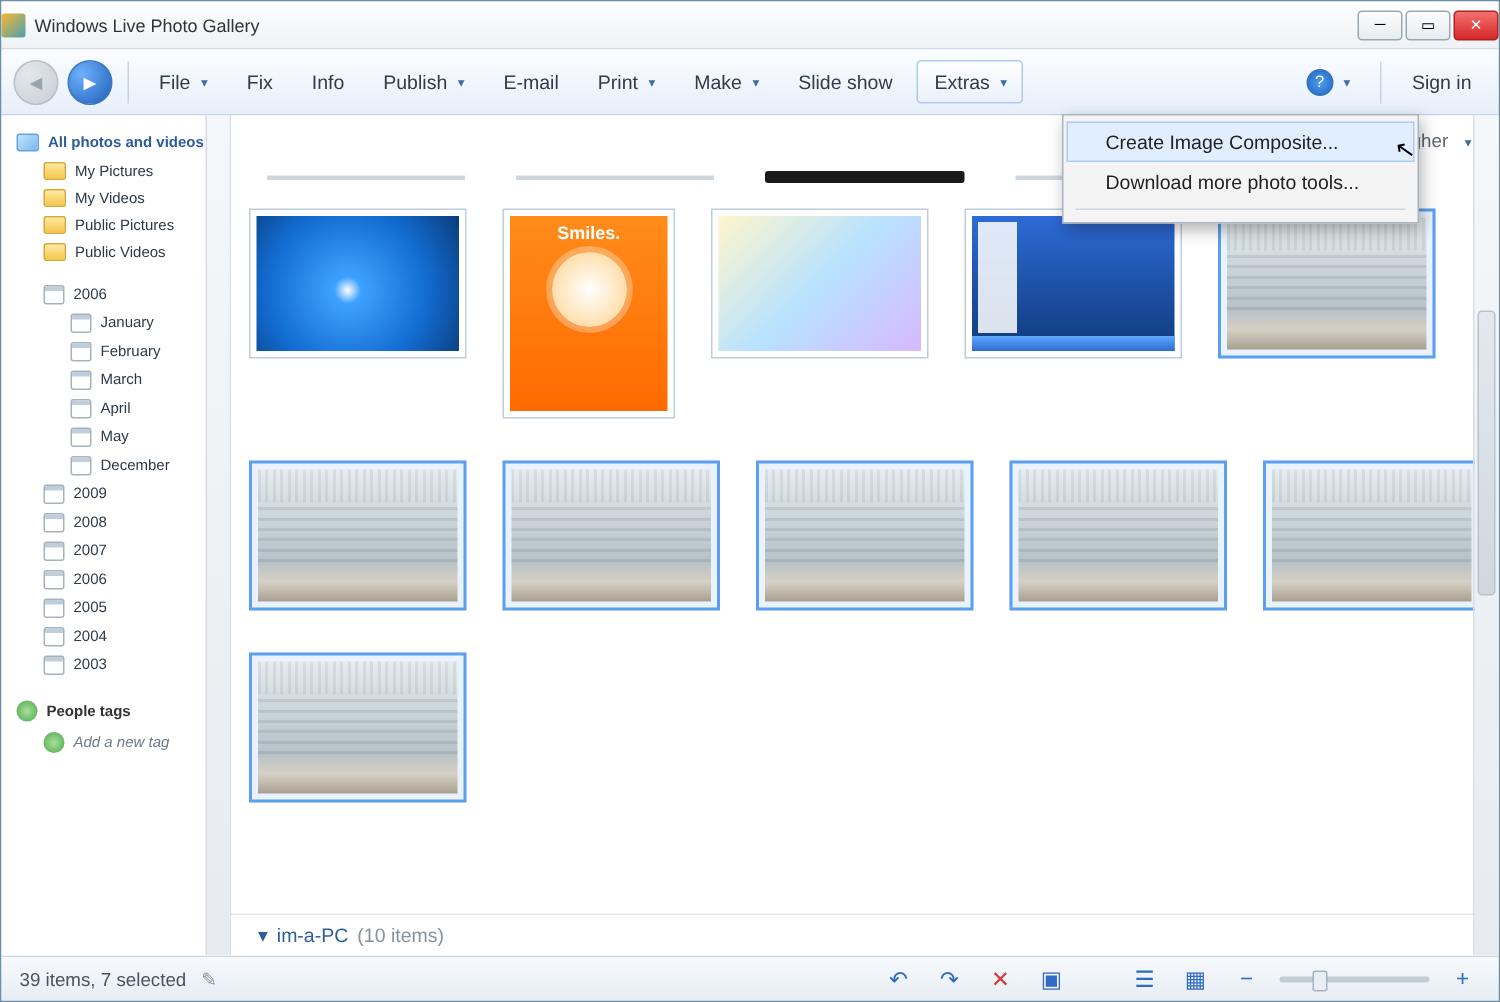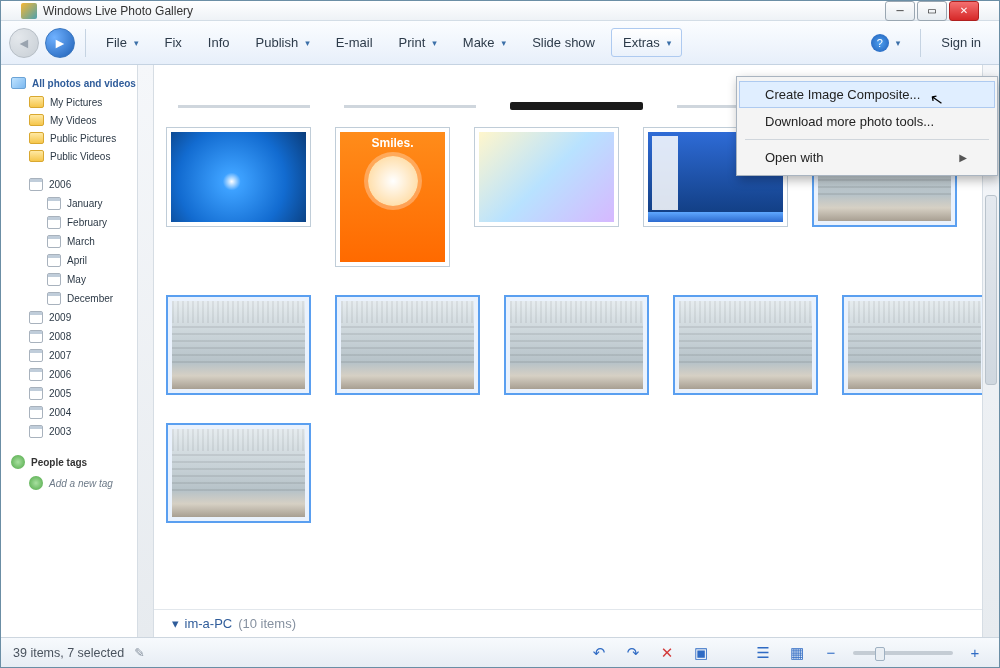--- a/index.html
+++ b/index.html
@@ -1,20 +1,20 @@
 <!DOCTYPE html>
 <html><head>
 <meta charset="utf-8">
 <style>
 * { box-sizing: border-box; margin: 0; padding: 0; font-family: "Segoe UI", Tahoma, sans-serif; }
 body { width: 1000px; height: 668px; background: #fff; overflow: hidden; position: relative; }
 
 .window { width: 1000px; height: 668px; border: 1px solid #6b8ea5; background: #fff; display: flex; flex-direction: column; box-shadow: 0 2px 12px rgba(0,0,0,0.15); }
 
-.titlebar { height: 20px; background: linear-gradient(#fff,#eef2f6); display: flex; align-items: center; padding: 0 20px; border-bottom: 1px solid #d3dde6; }
+.titlebar { height: 32px; background: linear-gradient(#fff,#eef2f6); display: flex; align-items: center; padding: 0 0; border-bottom: 1px solid #d3dde6; }
 .titlebar .app-icon { width: 16px; height: 16px; background: linear-gradient(135deg,#f7b733,#4ca1af); border-radius: 2px; margin-right: 6px; }
 .titlebar .title { font-size: 12px; color: #333; flex: 1; }
 .win-btns { display: flex; gap: 0; }
 .win-btn { width: 30px; height: 20px; border: 1px solid #9aa7b2; background: linear-gradient(#fdfdfd,#e6ecf1); font-size: 10px; display: flex; align-items: center; justify-content: center; cursor: pointer; border-radius: 3px; margin-left: 2px; }
 .win-btn.close { background: linear-gradient(#f47070,#d62828); color: #fff; border-color: #b02020; }
 
 .toolbar { height: 44px; background: linear-gradient(#fbfdff,#e7effa); border-bottom: 1px solid #c5d3e2; display: flex; align-items: center; padding: 0 8px; gap: 6px; font-size: 13px; color: #2d3b4a; }
 .nav-back, .nav-forward { width: 30px; height: 30px; border-radius: 50%; background: radial-gradient(circle at 30% 30%, #6fb1ff, #1e5fb5); color: #fff; display: flex; align-items: center; justify-content: center; font-size: 14px; cursor: pointer; border: 1px solid #3a77c0; }
 .nav-back { background: radial-gradient(circle at 30% 30%, #e4e8ec, #c7ced5); color: #9aa4af; border-color: #b7bfc7; }
 .sep { width: 1px; height: 28px; background: #c5d3e2; margin: 0 4px; }
@@ -67,21 +67,21 @@
 .grouphead { display:flex; align-items:center; gap:6px; padding:6px 18px; font-size:13px; color:#2f5c9a; border-top:1px solid #e2e7ec; }
 .grouphead .count { color:#8691a0; }
 
 .statusbar { height: 30px; border-top: 1px solid #cdd6df; background: linear-gradient(#f7fafd,#e7edf4); display:flex; align-items:center; padding: 0 12px; font-size:12.5px; color:#4a535e; gap:10px; }
 .statusbar .spacer2 { flex:1; }
 .sb-btn { width:24px; height:20px; display:flex; align-items:center; justify-content:center; cursor:pointer; color:#2f6bc4; font-size:15px; border-radius:3px; }
 .sb-btn.red { color:#d23a3a; }
 .zoom-track { width:100px; height:4px; background:#c4ccd4; position:relative; border-radius:2px; }
 .zoom-track::after { content:""; position:absolute; left:22px; top:-4px; width:8px; height:12px; background:#e9eef3; border:1px solid #9fb1c2; border-radius:2px; }
 
-.dropdown { position:absolute; left:708px; top:76px; width:262px; background:#f4f4f4; border:1px solid #a9b4c0; box-shadow:2px 4px 10px rgba(0,0,0,.3); font-size:13px; color:#222; z-index:50; padding:4px 2px;margin-left:28px; }
+.dropdown { position:absolute; left:708px; top:76px; width:238px; background:#f4f4f4; border:1px solid #a9b4c0; box-shadow:2px 4px 10px rgba(0,0,0,.3); font-size:13px; color:#222; z-index:50; padding:4px 2px; }
 .dd-item { padding:6px 28px 6px 26px; cursor:pointer; display:flex; align-items:center; justify-content:space-between; }
 .dd-item.hover { background:#e0eeff; border:1px solid #aecaf0; padding:5px 27px 5px 25px; }
 .dd-item .sub-caret { font-size:10px; color:#555; }
 .dd-sep { height:1px; background:#d0d6dc; margin:4px 6px; }
 
 .cursor-arrow { position:absolute; left:930px; top:90px; z-index:60; font-size:16px; color:#000; transform: rotate(-10deg); }
 
 .rscroll { position:absolute; right:0; top:0; bottom:0; width:17px; background:linear-gradient(#f5f7fa,#e7ebef); border-left:1px solid #d6dde4; }
 .rscroll .rthumb { position:absolute; left:2px; right:2px; top:130px; height:190px; background:linear-gradient(#e4e9ef,#cfd7df); border:1px solid #b9c3cc; border-radius:3px; }
 </style>
@@ -326,19 +326,15 @@
 </div>
 
 <div class="dropdown">
   <div class="dd-item hover">
       <span>Create Image Composite...</span>
     </div>
   <div class="dd-item">
       <span>Download more photo tools...</span>
     </div>
   <div class="dd-sep"></div>
-  <div class="dd-item">
-      <span>Open with</span>
-      <span class="sub-caret">▶</span>
-    </div>
 </div>
 
 <div class="cursor-arrow">↖</div>
 
 </body></html>

